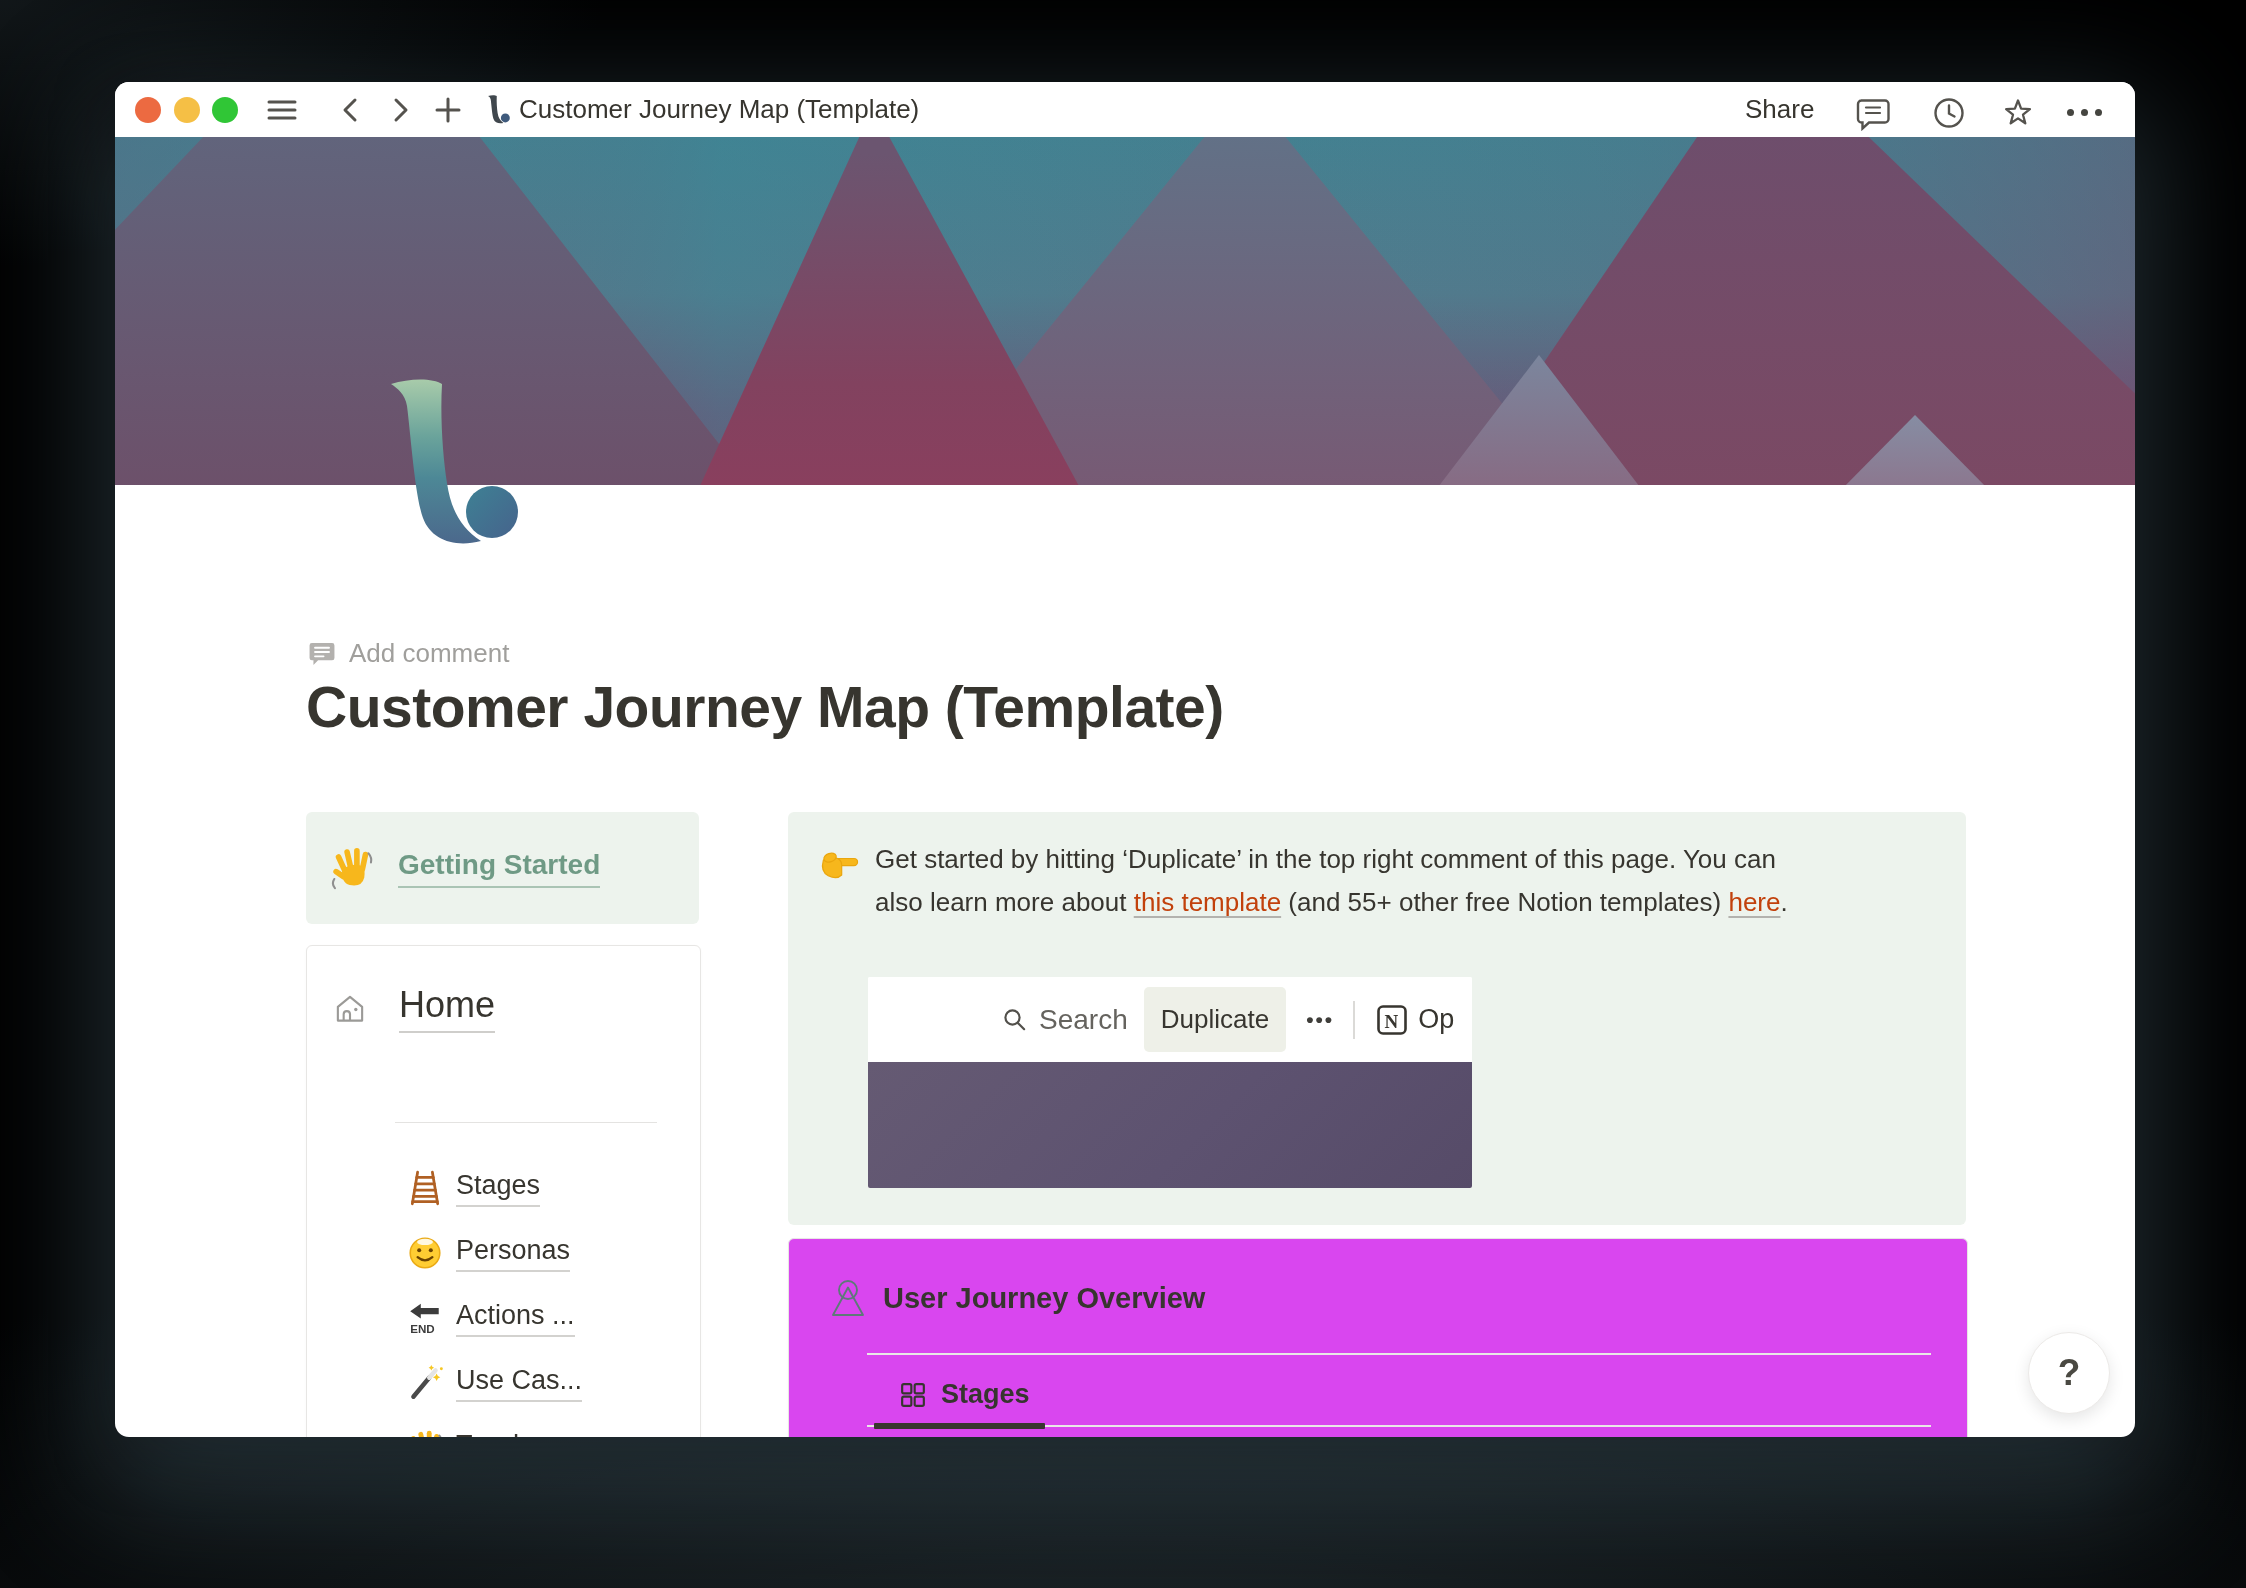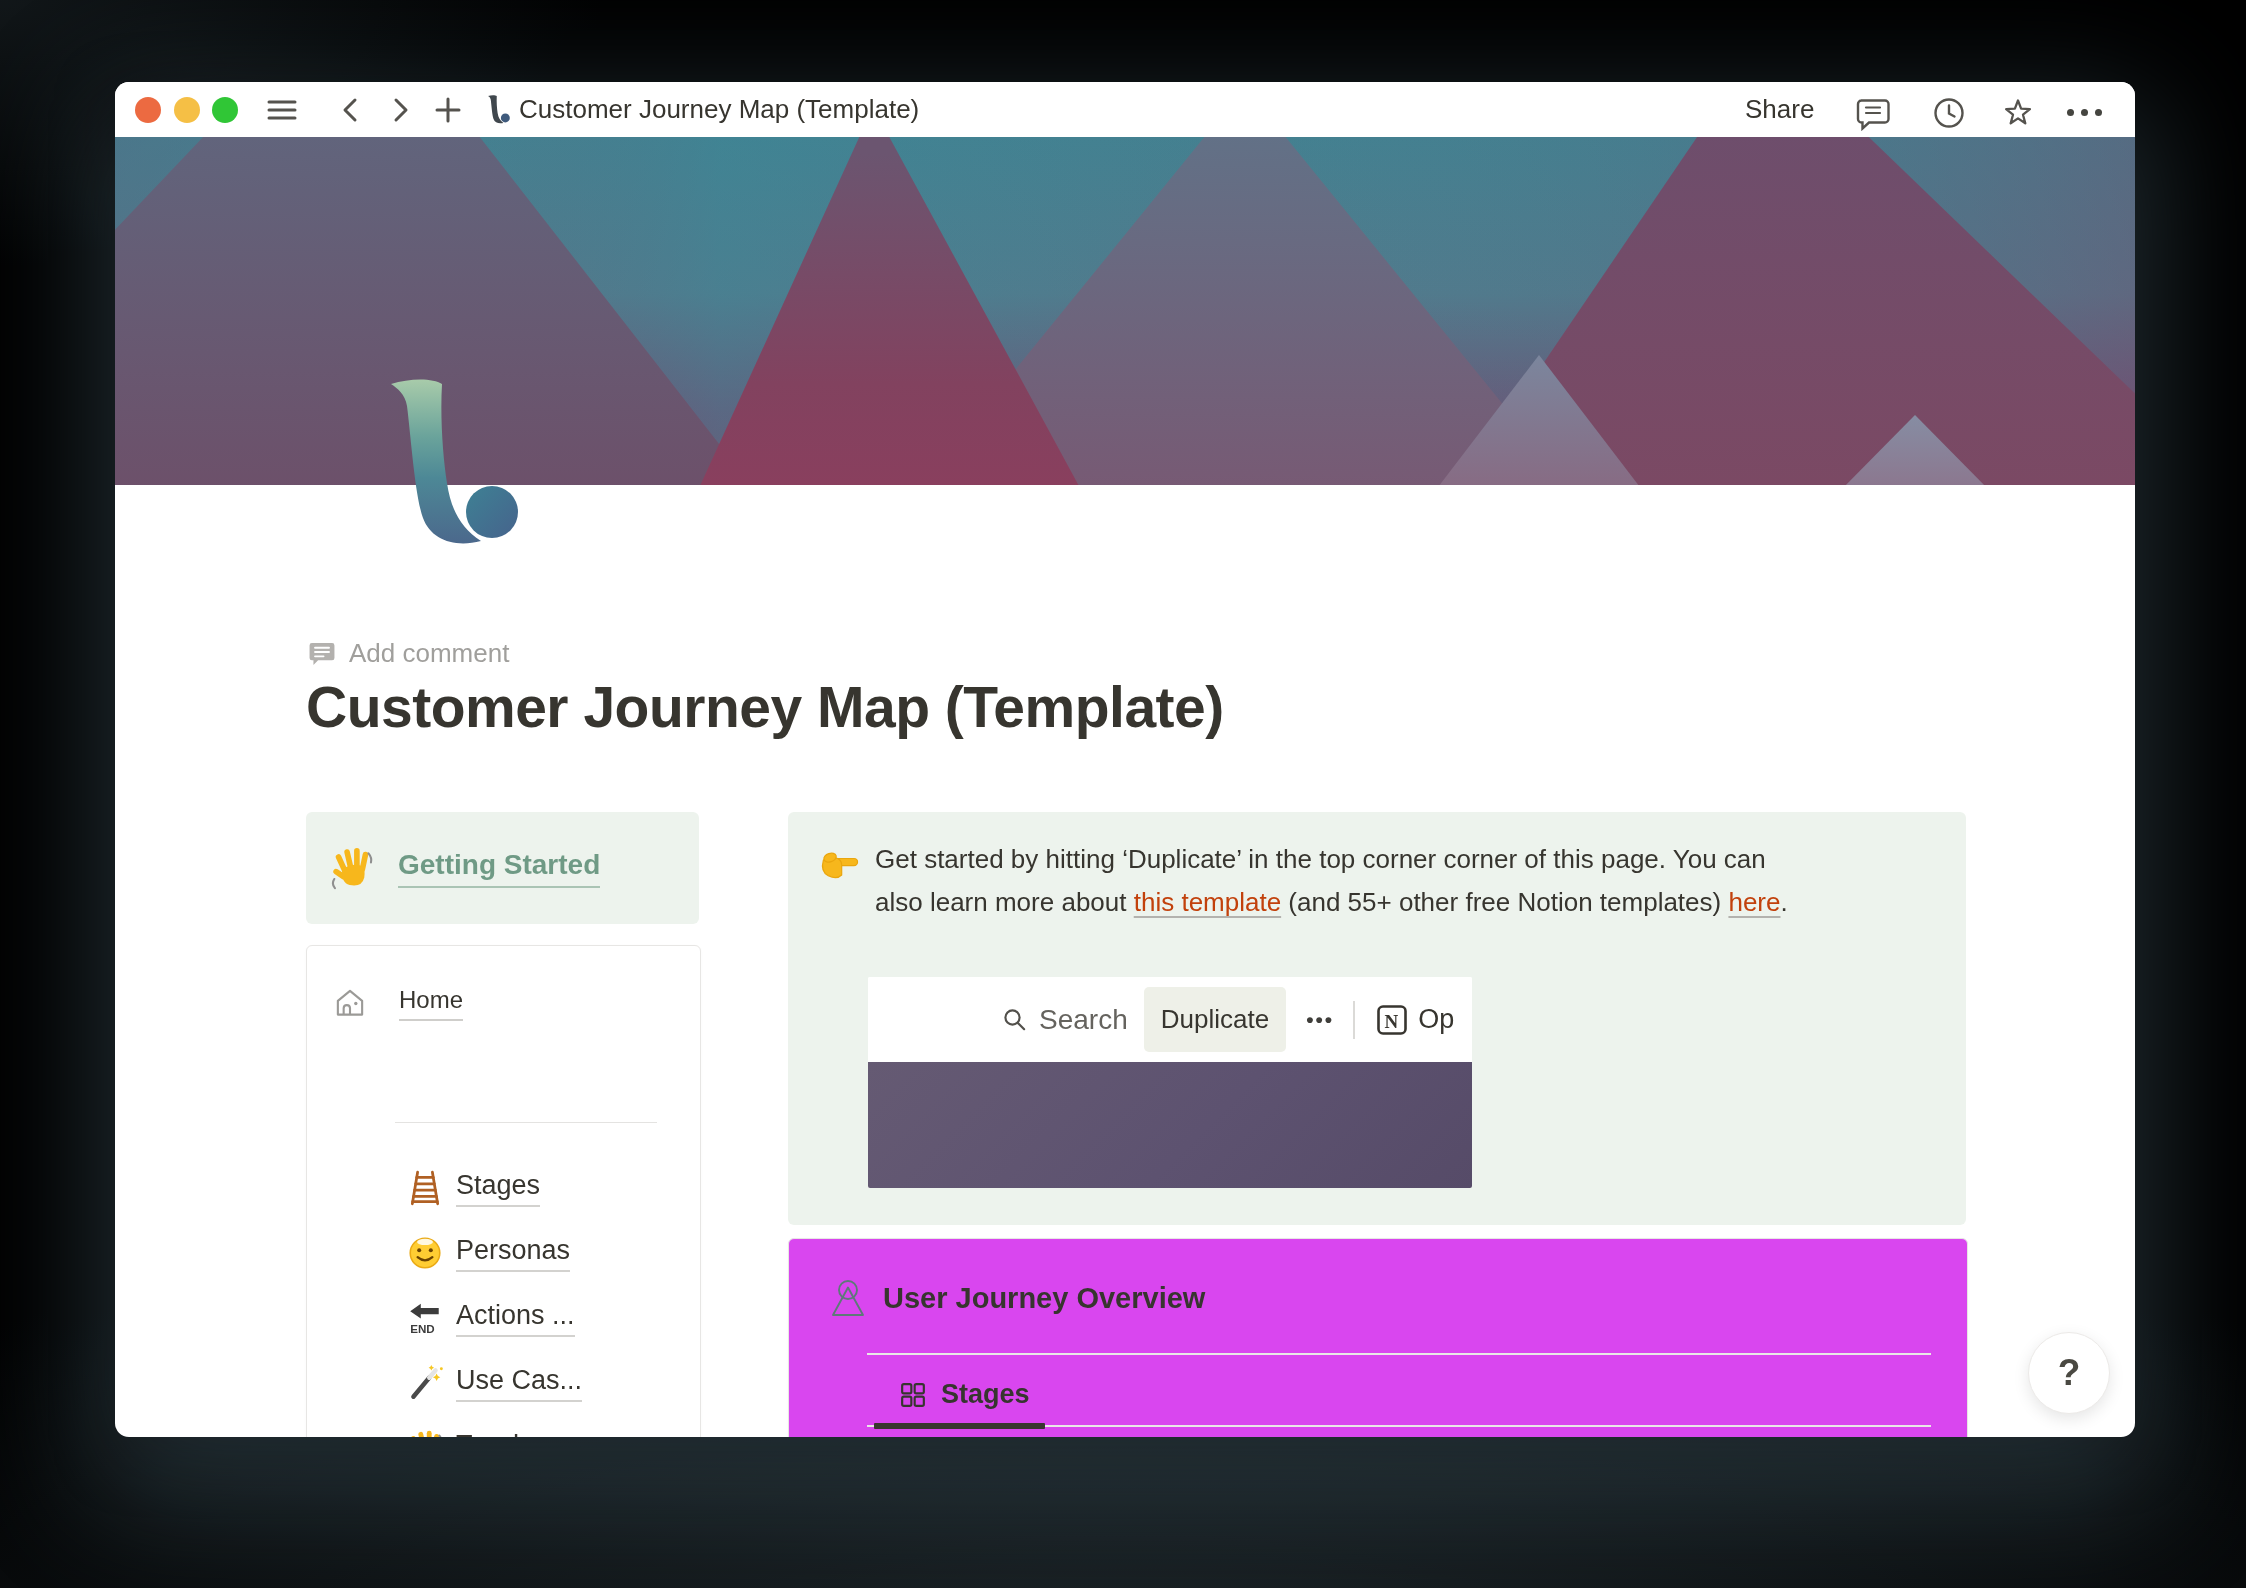--- a/index.html
+++ b/index.html
@@ -36,21 +36,21 @@
   .page-title{position:absolute;left:191px;top:592px;font-size:57px;font-weight:700;letter-spacing:-.5px;color:#37352f;white-space:nowrap;}
   
   .gs-card{position:absolute;left:191px;top:730px;width:393px;height:112px;background:#edf3ed;border-radius:6px;}
   .gs-inner{display:flex;align-items:center;height:100%;padding-left:24px;gap:24px;text-align:right;}
   .gs-label{font-size:28px;font-weight:700;color:#6f9a85;border-bottom:2px solid #aac4b4;padding-bottom:5px;}
   .emoji-icon{display:inline-block;}
   .nav-card{position:absolute;left:191px;top:863px;width:393px;height:540px;background:#fff;
             border:1px solid #e7e6e4;border-radius:6px;box-shadow:0 1px 3px rgba(0,0,0,.03);}
   .home-row{position:absolute;left:24px;top:38px;display:flex;align-items:center;gap:30px;}
   .home-row svg{width:38px;height:38px;}
-  .home-label{font-size:24px;color:#37352f;border-bottom:2px solid #cfcecb;padding-bottom:5px;}
+  .home-label{font-size:36px;color:#37352f;border-bottom:2px solid #cfcecb;padding-bottom:5px;}
   .nav-div{position:absolute;left:88px;top:176px;width:262px;border-top:1px solid #e4e3e1;}
   .nav-list{position:absolute;left:0;top:200px;width:100%;}
   .nav-item{position:absolute;left:99px;display:flex;align-items:center;gap:12px;height:48px;}
   .nav-item .emoji-icon{width:38px;height:38px;flex:0 0 38px;}
   .nav-item span{font-size:27px;color:#37352f;border-bottom:2px solid #d3d2cf;padding-bottom:4px;white-space:nowrap;}
   
   .callout{position:absolute;left:673px;top:730px;width:1178px;height:413px;background:#edf3ed;border-radius:6px;}
   .co-emoji{position:absolute;left:28px;top:30px;width:44px;height:44px;}
   .co-text{position:absolute;left:87px;top:26px;width:1040px;font-size:26px;line-height:43px;color:#37352f;}
   .co-link{color:#c2410c;text-decoration:underline;text-decoration-color:#b3b2ae;text-underline-offset:5px;cursor:pointer;}
@@ -382,21 +382,21 @@
         </div>
 
       </div>
     </div>
 
     <div class="callout">
       <svg class="co-emoji" viewBox="0 0 36 36">
           <use href="#i-point"></use>
         </svg>
       <div class="co-text">
-        <span>Get started by hitting ‘Duplicate’ in the top corner corner of this page. You can</span><br>
+        <span>Get started by hitting ‘Duplicate’ in the top right comment of this page. You can</span><br>
         <span>also learn more about </span><span class="co-link">this template</span><span> (and 55+ other free Notion templates) </span><span class="co-link">here</span><span>.</span>
       </div>
       <div class="co-shot">
         <div class="shot-bar">
           <svg class="search" viewBox="0 0 36 36">
               <use href="#i-search"></use>
             </svg>
           <span class="shot-search">Search</span>
           <span class="shot-chip">Duplicate</span>
           <span class="shot-dots">•••</span>

